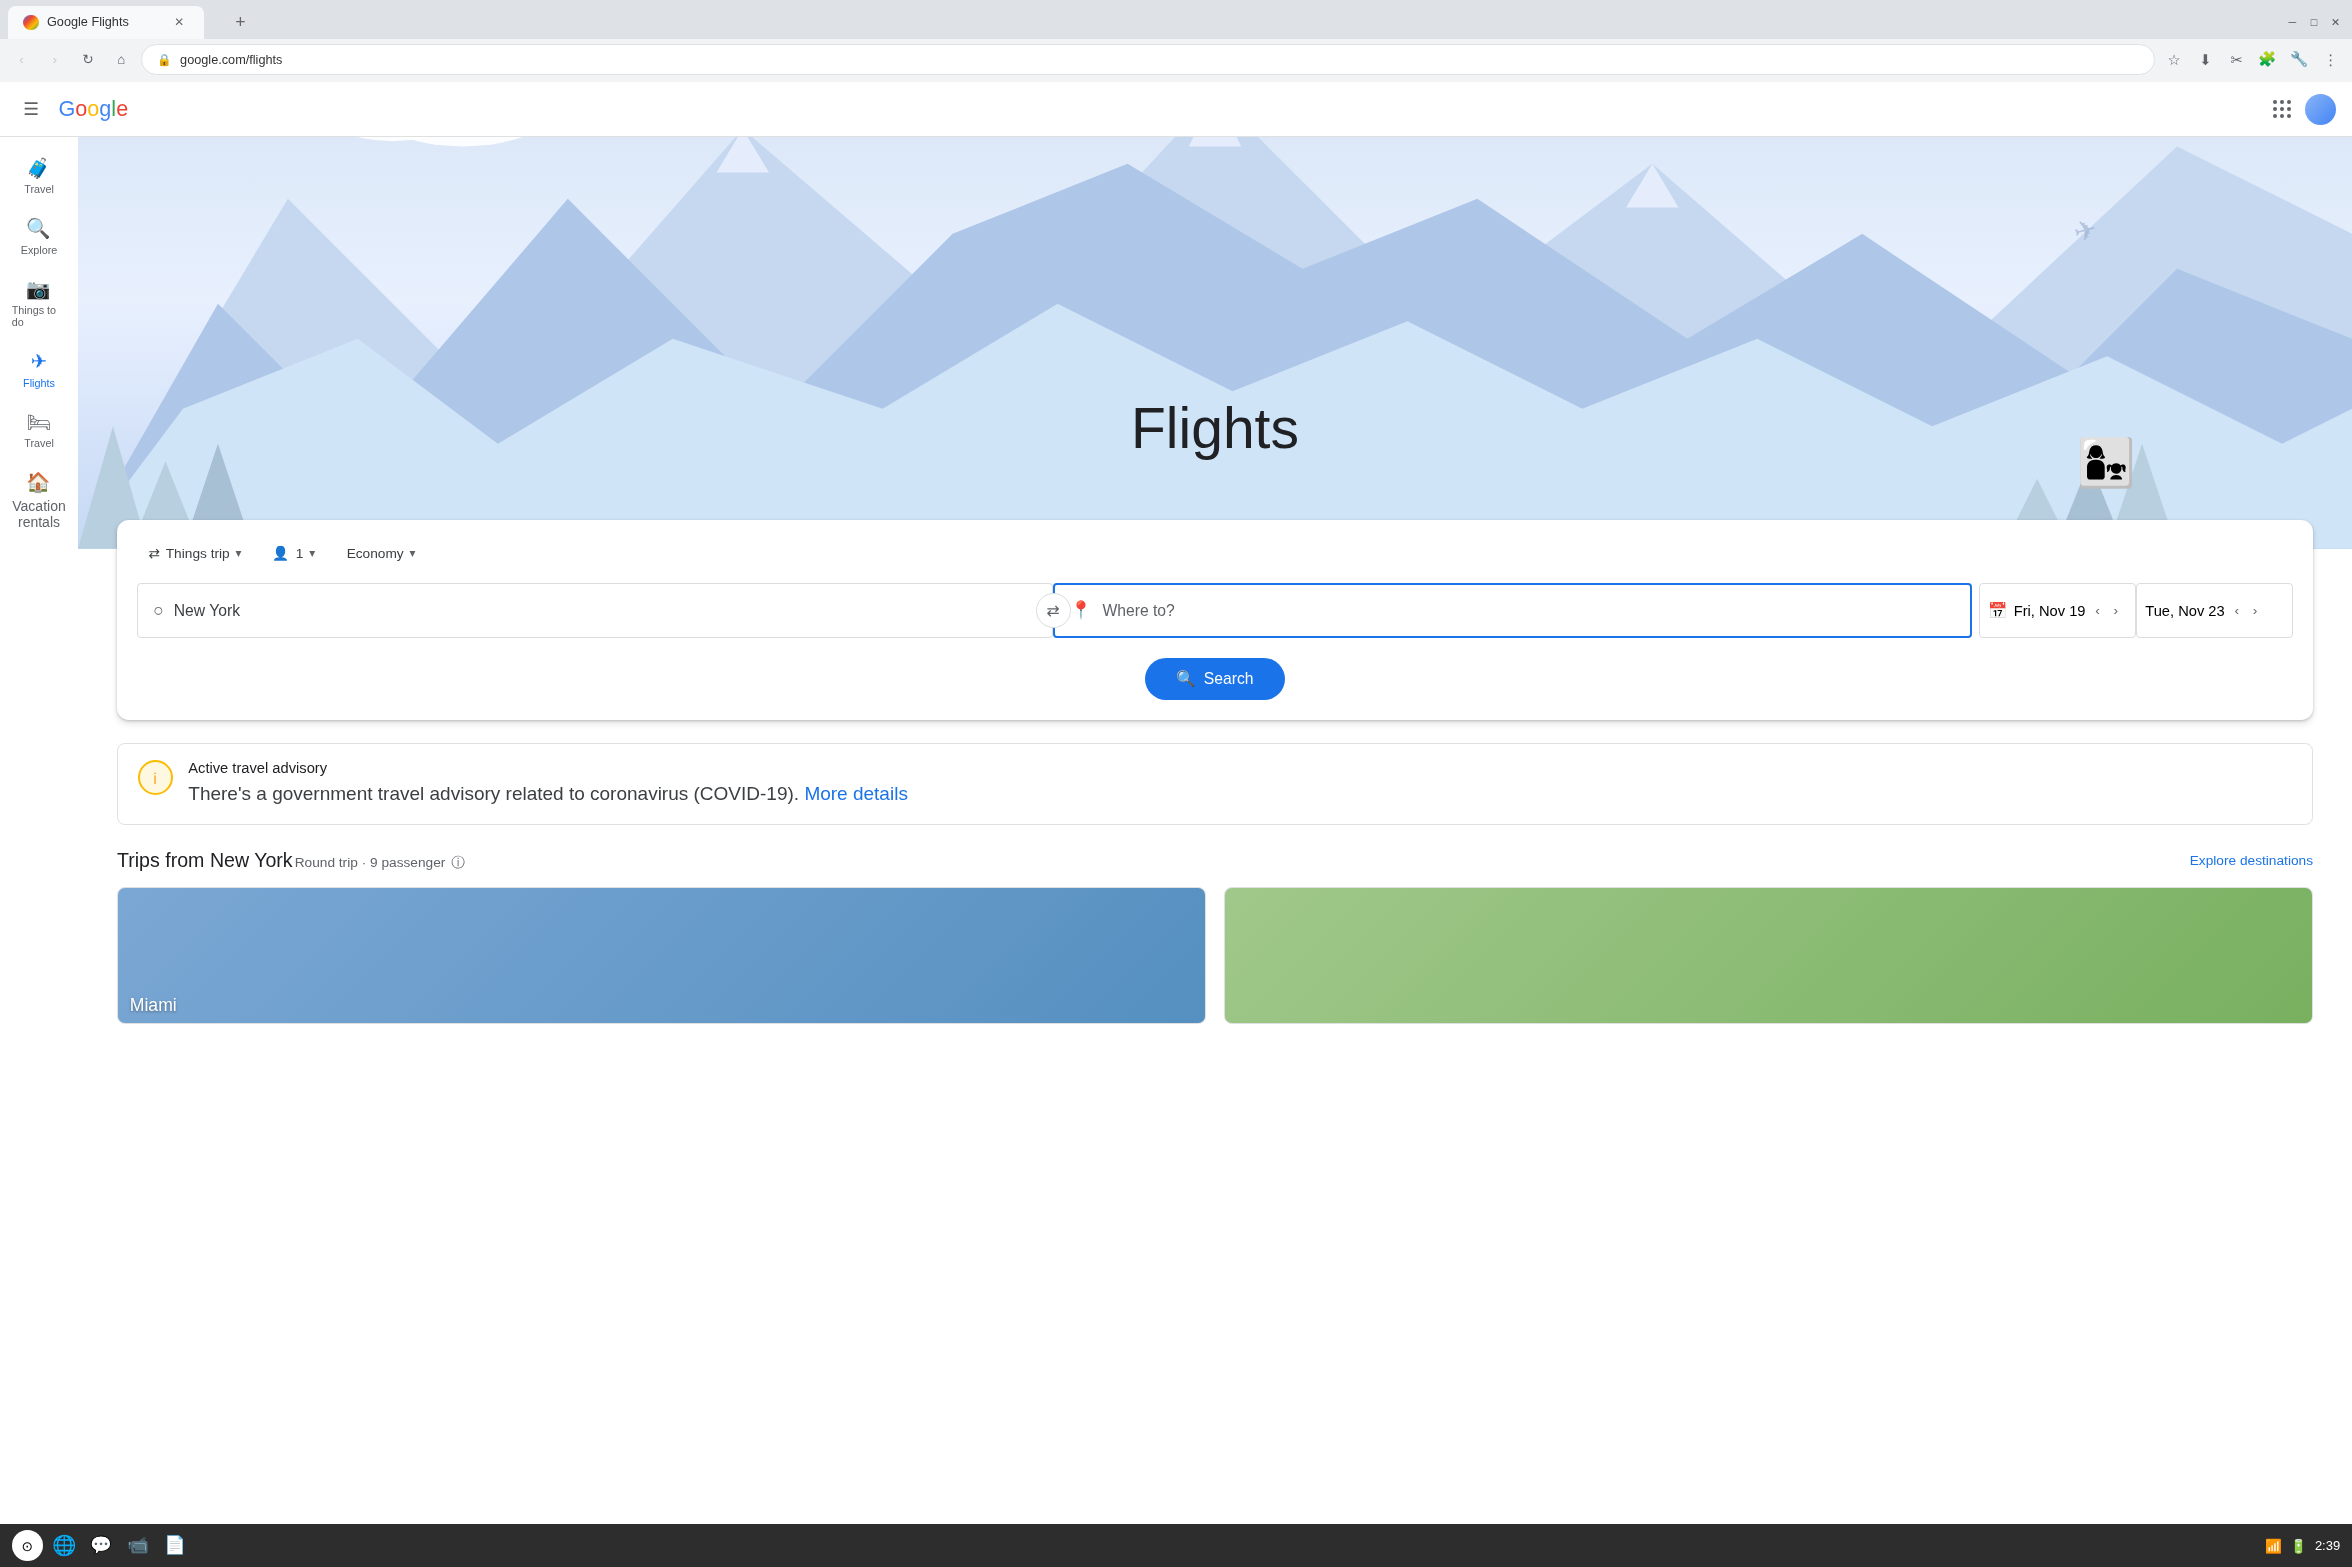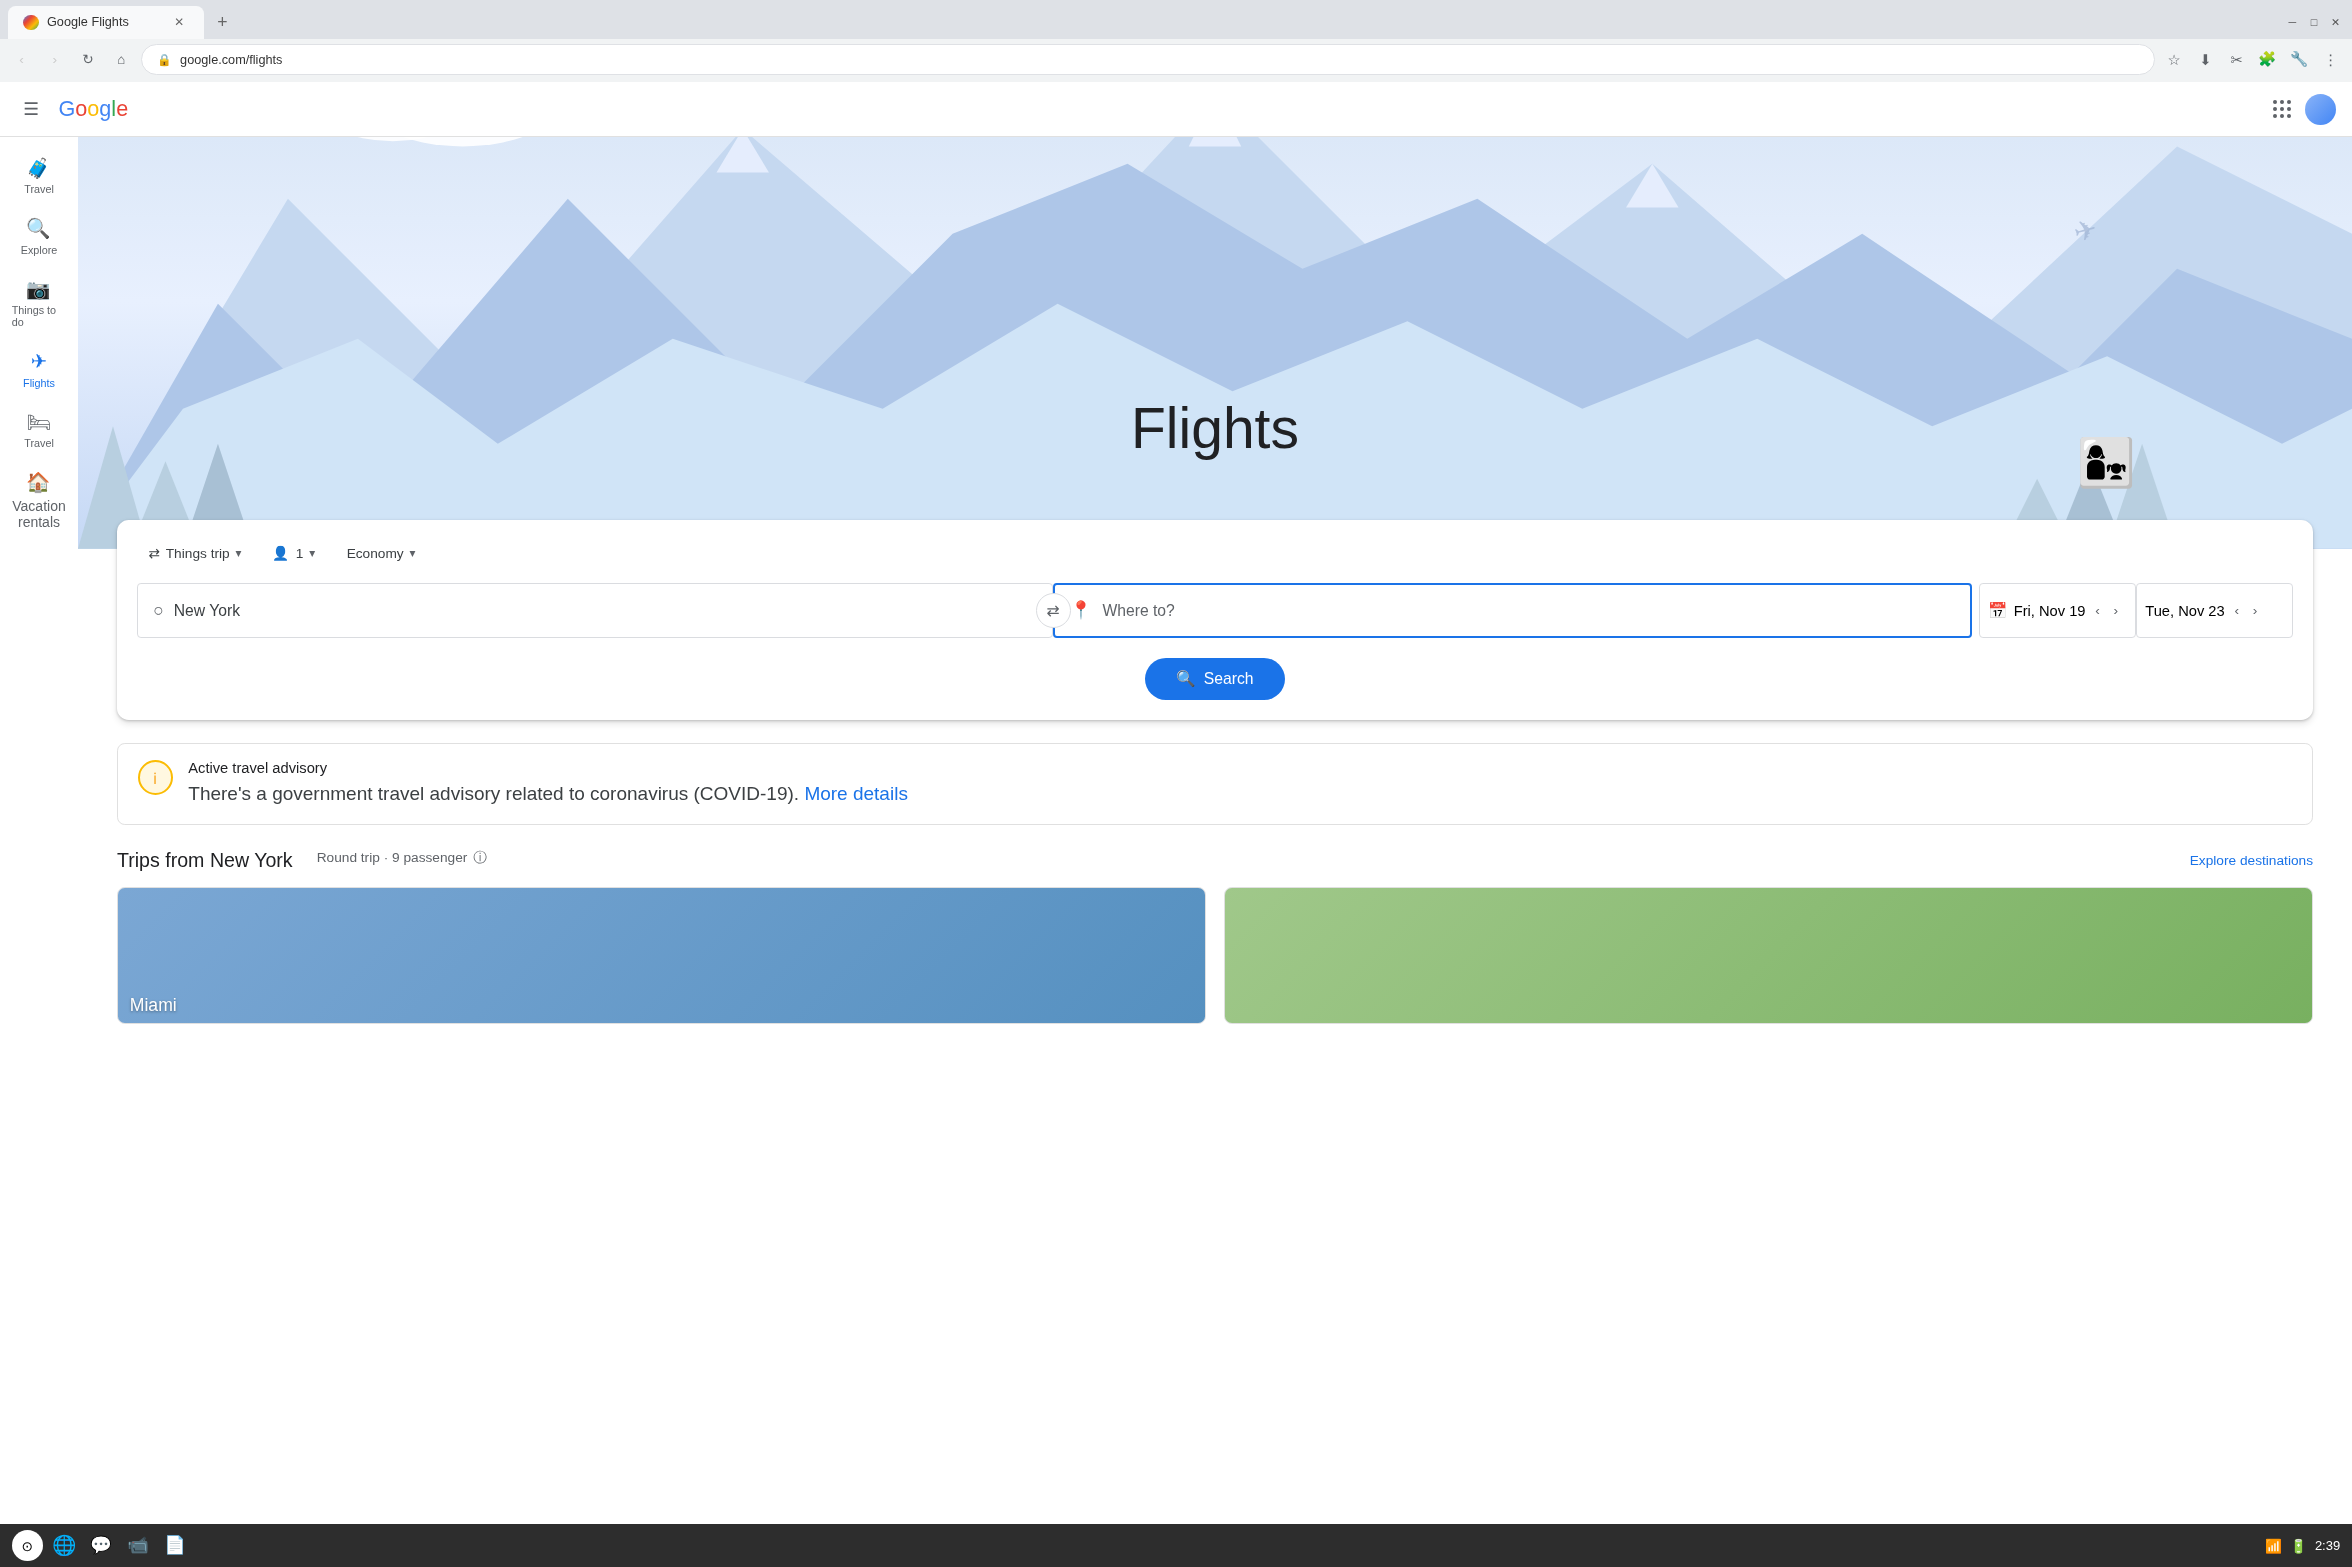--- a/index.html
+++ b/index.html
@@ -8,21 +8,21 @@
     
     .browser-chrome {
       background: #dee1e6;
       width: 100%;
       user-select: none;
     }
     .browser-title-bar {
       display: flex;
       align-items: center;
       padding: 5.9px 7.8px 0 7.8px;
-      gap: 5px;
+      gap: 23px;
       background: #dee1e6;
       height: 39px;
     }
     .browser-tab {
       display: flex;
       align-items: center;
       background: #f8f9fa;
       border-radius: 7.8px 7.8px 0 0;
       padding: 5.9px 15.7px;
       gap: 7.8px;
@@ -636,21 +636,21 @@
         <div class="advisory-title">Active travel advisory</div>
         <div class="advisory-text">
           <span>There's a government travel advisory related to coronavirus (COVID-19).</span>
           <a class="advisory-link">More details</a>
         </div>
       </div>
     </div>
 
     <div class="trips-section">
       <div class="trips-header">
-        <div style="display:flex;align-items:flex-start;gap:24px;">
+        <div style="display:flex;align-items:flex-end;gap:2px;">
           <span class="trips-title">Trips from New York</span>
           <span class="trips-meta">
             <span>Round trip · 9 passenger</span>
             <span style="font-size:13.7px;">ⓘ</span>
           </span>
         </div>
         <a class="explore-link">Explore destinations</a>
       </div>
       <div class="trips-cards">
         <div class="trip-card">

